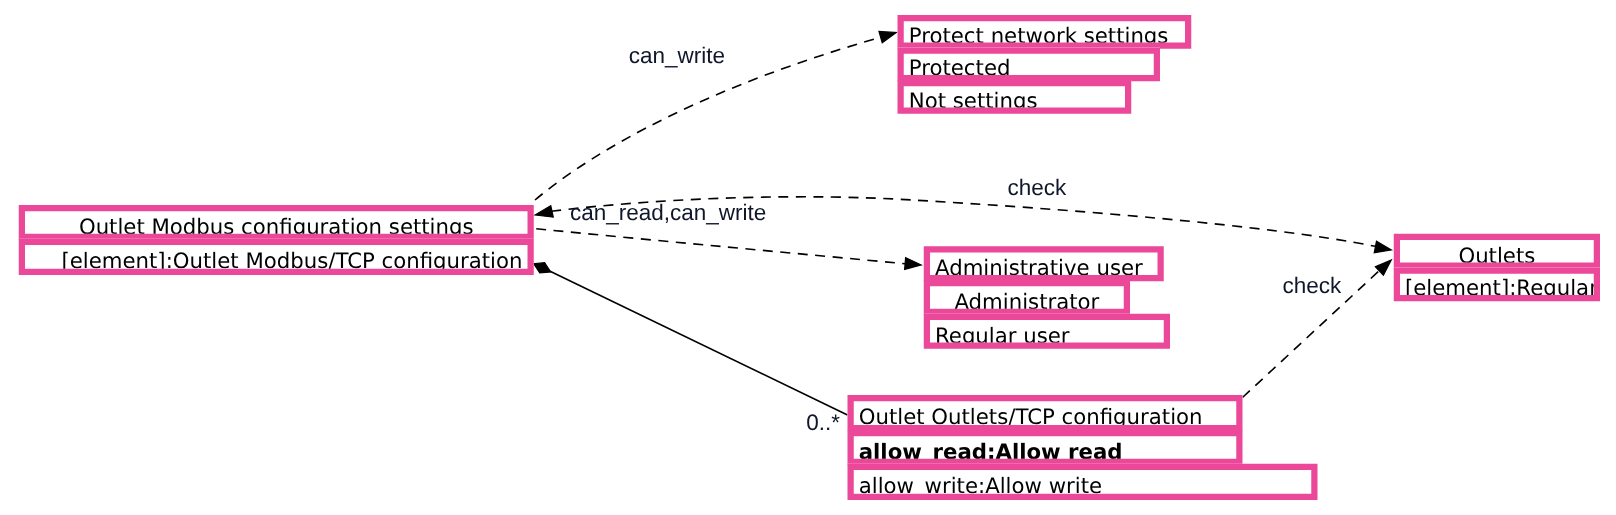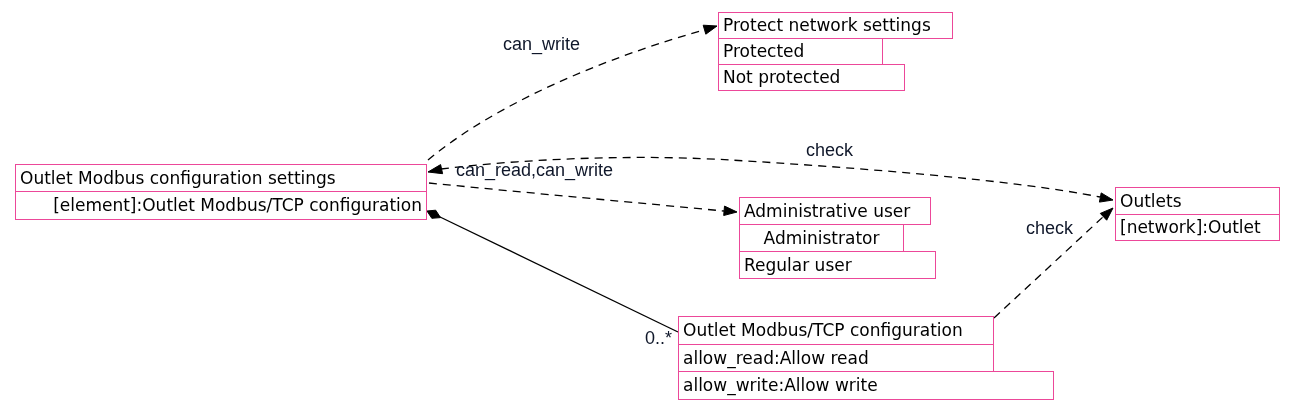--- a/index.html
+++ b/index.html
@@ -4,28 +4,28 @@
 <style>
   html,body { margin:0; padding:0; background:#ffffff; }
   .canvas {
     position:relative; width:1293px; height:412px; background:#ffffff;
     font-family:"DejaVu Sans", sans-serif; color:#000;
   }
   svg.edges { position:absolute; left:0; top:0; width:1293px; height:412px; }
   .node { position:absolute; }
   .cell {
     box-sizing:border-box;
-    border:1px solid #ec4899;
+    border:5px solid #ec4899;
     background:#ffffff;
     font-size:17px;
     padding:0 4px;
     white-space:nowrap;
     overflow:hidden;
   }
-  .cell.center { text-align:left; }
+  .cell.center { text-align:center; }
   .cell + .cell { margin-top:-1px; }
   .edge-label {
     position:absolute;
     font-family:Liberation Sans, sans-serif;
     font-size:18px;
     white-space:nowrap;
     color:#0f172a;
   }
 </style>
 </head>
@@ -52,38 +52,38 @@
     <polygon points="1113,208 1106.7,220.2 1100.3,213.4" fill="#000" stroke="#000"></polygon>
   </svg>
 
   <div class="node" style="left:15px; top:164px;">
     <div class="cell center" style="width:412px; height:28px; line-height:26px;">Outlet Modbus configuration settings</div>
     <div class="cell" style="width:412px; height:29px; line-height:27px;text-align:right;">[element]:Outlet Modbus/TCP configuration</div>
   </div>
 
   <div class="node" style="left:718px; top:12px;">
     <div class="cell" style="width:235px; height:27px; line-height:25px;">Protect network settings</div>
-    <div class="cell" style="width:165px; height:27px; line-height:25px;">Protected</div>
-    <div class="cell" style="width:187px; height:27px; line-height:25px;">Not protected</div>
+    <div class="cell" style="width:210px; height:27px; line-height:25px;">Protected</div>
+    <div class="cell" style="width:187px; height:27px; line-height:25px;">Not settings</div>
   </div>
 
   <div class="node" style="left:739px; top:197px;">
     <div class="cell" style="width:192px; height:28px; line-height:26px;">Administrative user</div>
     <div class="cell" style="width:165px; height:28px; line-height:26px;text-align:center;">Administrator</div>
     <div class="cell" style="width:197px; height:28px; line-height:26px;">Regular user</div>
   </div>
 
   <div class="node" style="left:1115px; top:187px;">
     <div class="cell center" style="width:165px; height:28px; line-height:26px;">Outlets</div>
-    <div class="cell" style="width:165px; height:27px; line-height:25px;">[network]:Outlet</div>
+    <div class="cell" style="width:165px; height:27px; line-height:25px;">[element]:Regular</div>
   </div>
 
   <div class="node" style="left:678px; top:316px;">
-    <div class="cell" style="width:316px; height:29px; line-height:27px;">Outlet Modbus/TCP configuration</div>
-    <div class="cell" style="width:316px; height:28px; line-height:26px;">allow_read:Allow read</div>
+    <div class="cell" style="width:316px; height:29px; line-height:27px;">Outlet Outlets/TCP configuration</div>
+    <div class="cell" style="width:316px; height:28px; line-height:26px;font-weight:bold;">allow_read:Allow read</div>
     <div class="cell" style="width:376px; height:29px; line-height:27px;">allow_write:Allow write</div>
   </div>
 
   <span class="edge-label" style="left:503px; top:34px;">can_write</span>
   <span class="edge-label" style="left:456px; top:160px;">can_read,can_write</span>
   <span class="edge-label" style="left:806px; top:140px;">check</span>
   <span class="edge-label" style="left:1026px; top:218px;">check</span>
   <span class="edge-label" style="left:645px; top:328px;">0..*</span>
 
 </div>

